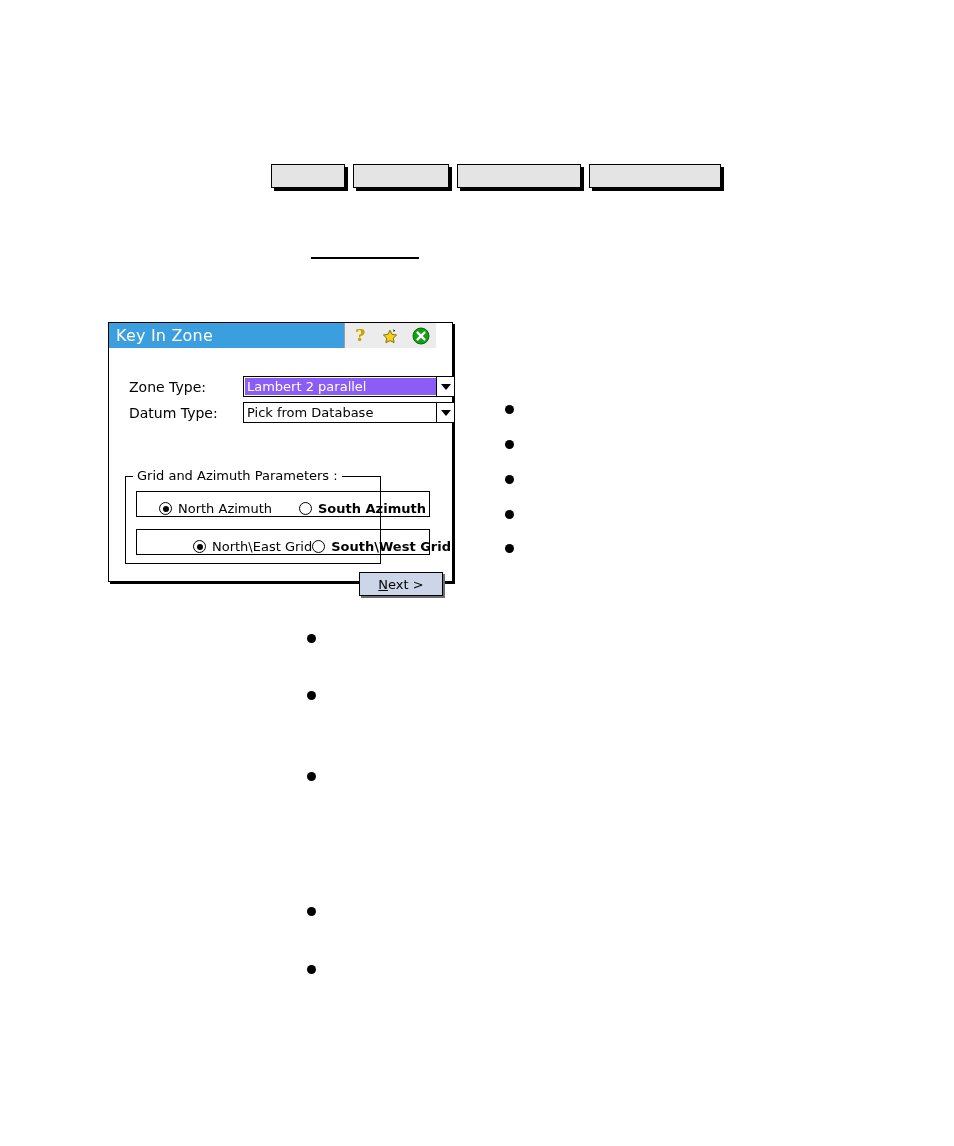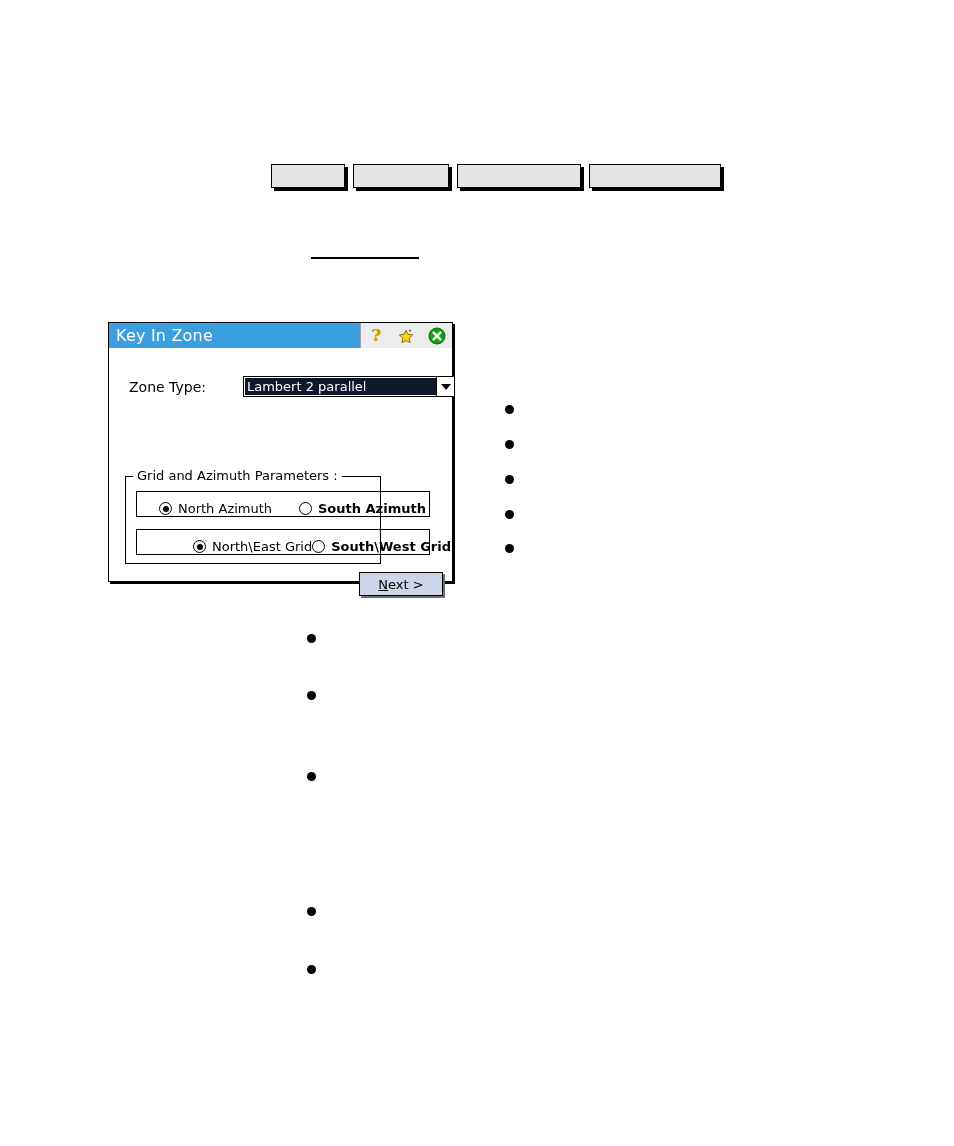--- a/index.html
+++ b/index.html
@@ -69,21 +69,21 @@
     background: #ffffff;
     border: 1px solid #000000;
     box-sizing: border-box;
     box-shadow: 2px 2px 0 0 #000000;
   }
 
   .titlebar {
     position: absolute;
     left: 0;
     top: 0;
-    right: 0;
+    right: 16px;
     height: 25px;
     background: #3b9ede;
     display: flex;
     align-items: center;
     box-sizing: border-box;
   }
   .titlebar-text {
     color: #ffffff;
     font-size: 16px;
     font-weight: normal;
@@ -154,21 +154,21 @@
   }
   .combo .combo-value {
     flex: 1 1 auto;
     font-size: 13px;
     padding-left: 3px;
     color: #000000;
     white-space: nowrap;
     overflow: hidden;
   }
   .combo.selected .combo-value {
-    background: #0f172a;
+    background: #8b5cf6;
     color: #ffffff;
     margin: 1px 0 1px 1px;
     padding-left: 2px;
     line-height: 17px;
     height: 17px;
   }
   .combo-arrow {
     width: 18px;
     height: 100%;
     border-left: 1px solid #000000;
@@ -329,20 +329,27 @@
     <div class="dlg-body">
 
       <div class="field-row" style="left:20px;top:28px;">
         <div class="field-label">Zone Type:</div>
         <div class="combo selected">
           <div class="combo-value">Lambert 2 parallel</div>
           <div class="combo-arrow"></div>
         </div>
       </div>
 
+      <div class="field-row" style="left:20px;top:54px;">
+        <div class="field-label">Datum Type:</div>
+        <div class="combo">
+          <div class="combo-value">Pick from Database</div>
+          <div class="combo-arrow"></div>
+        </div>
+      </div>
 
       <div class="groupbox">
         <div class="groupbox-title">Grid and Azimuth Parameters :</div>
 
         <div class="radio-strip first">
           <div class="radio-item left">
             <span class="radio-dot checked"></span>
             <span>North Azimuth</span>
           </div>
           <div class="radio-item right">

